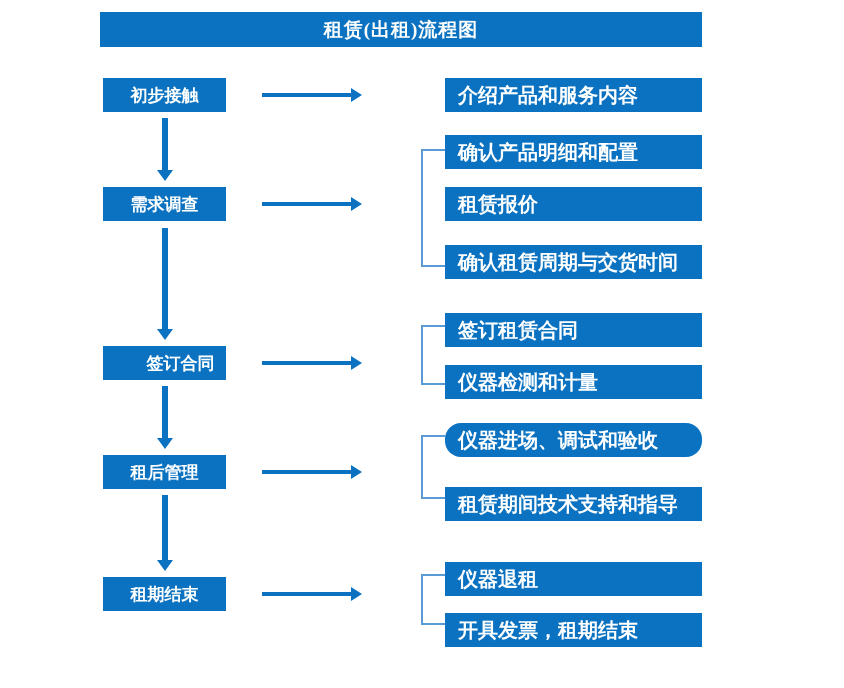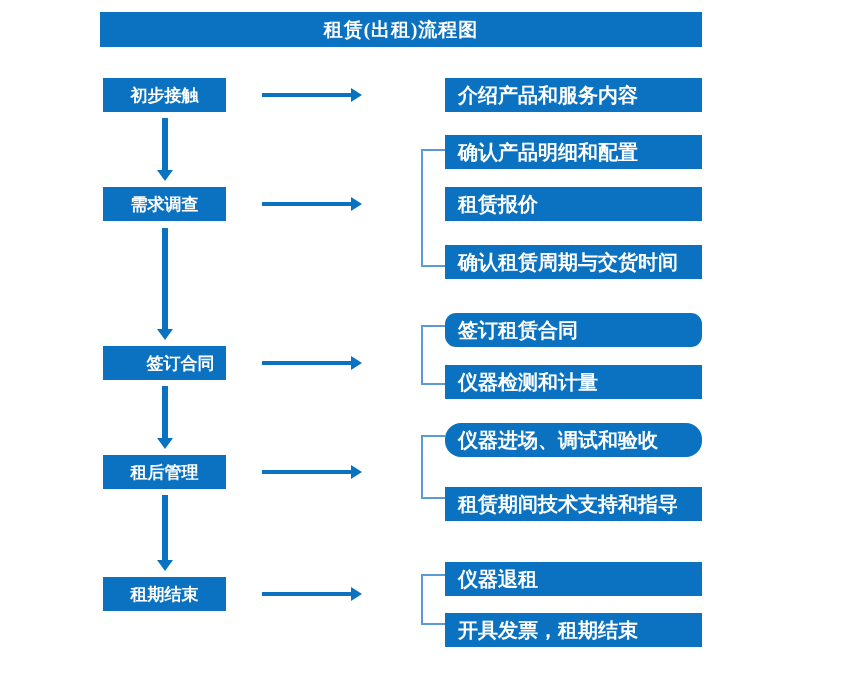--- a/index.html
+++ b/index.html
@@ -144,19 +144,19 @@
     </div>
     <div class="node stage" style="left: 103px; top: 78px; background: rgb(10, 114, 192); color: rgb(255, 255, 255);">初步接触</div>
     <div class="node stage" style="left: 103px; top: 187px; background: rgb(10, 114, 192); color: rgb(255, 255, 255);">需求调查</div>
     <div class="node stage" style="left: 103px; top: 346px; background: rgb(10, 114, 192); color: rgb(255, 255, 255); padding-left: 32px;">签订合同</div>
     <div class="node stage" style="left: 103px; top: 455px; background: rgb(10, 114, 192); color: rgb(255, 255, 255);">租后管理</div>
     <div class="node stage" style="left: 103px; top: 577px; background: rgb(10, 114, 192); color: rgb(255, 255, 255);">租期结束</div>
     <div class="node detail" style="left: 445px; top: 78px; background: rgb(10, 114, 192); color: rgb(255, 255, 255);">介绍产品和服务内容</div>
     <div class="node detail" style="left: 445px; top: 135px; background: rgb(10, 114, 192); color: rgb(255, 255, 255);">确认产品明细和配置</div>
     <div class="node detail" style="left: 445px; top: 187px; background: rgb(10, 114, 192); color: rgb(255, 255, 255);">租赁报价</div>
     <div class="node detail" style="left: 445px; top: 245px; background: rgb(10, 114, 192); color: rgb(255, 255, 255);">确认租赁周期与交货时间</div>
-    <div class="node detail" style="left: 445px; top: 313px; background: rgb(10, 114, 192); color: rgb(255, 255, 255); border-radius: 11px;">签订租赁合同</div>
+    <div class="node detail" style="left: 445px; top: 313px; background: rgb(10, 114, 192); color: rgb(255, 255, 255);">签订租赁合同</div>
     <div class="node detail" style="left: 445px; top: 365px; background: rgb(10, 114, 192); color: rgb(255, 255, 255);">仪器检测和计量</div>
     <div class="node detail" style="left: 445px; top: 423px; background: rgb(10, 114, 192); color: rgb(255, 255, 255); border-radius: 16px;">仪器进场、调试和验收</div>
     <div class="node detail" style="left: 445px; top: 487px; background: rgb(10, 114, 192); color: rgb(255, 255, 255);">租赁期间技术支持和指导</div>
     <div class="node detail" style="left: 445px; top: 562px; background: rgb(10, 114, 192); color: rgb(255, 255, 255);">仪器退租</div>
     <div class="node detail" style="left: 445px; top: 613px; background: rgb(10, 114, 192); color: rgb(255, 255, 255);">开具发票，租期结束</div>
   </div>
 
 </body></html>

